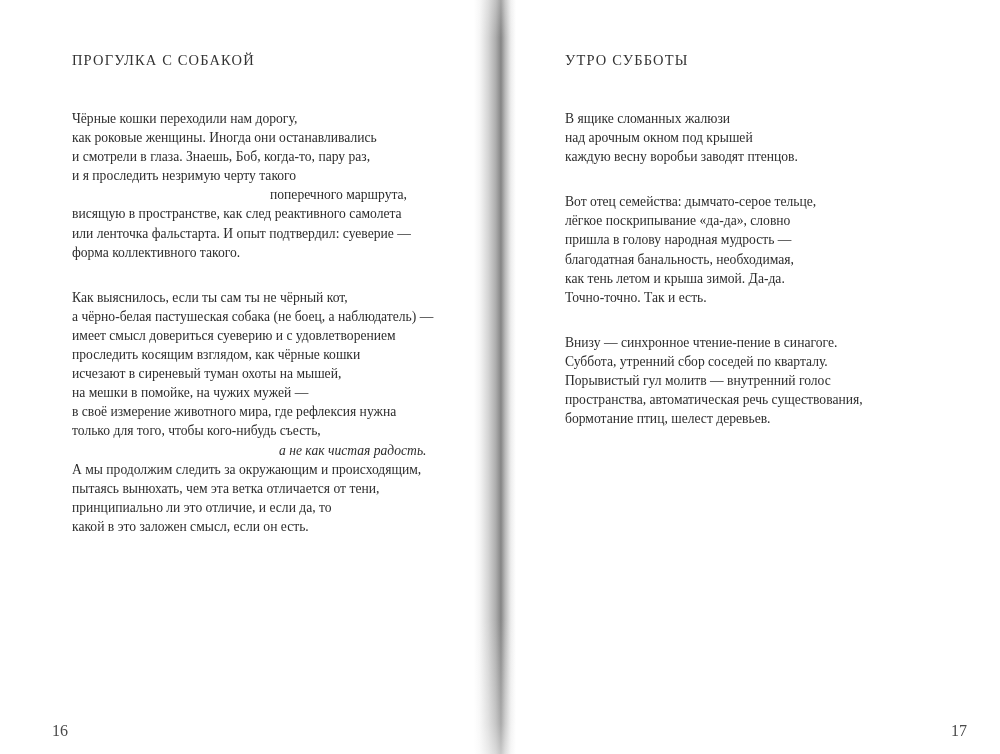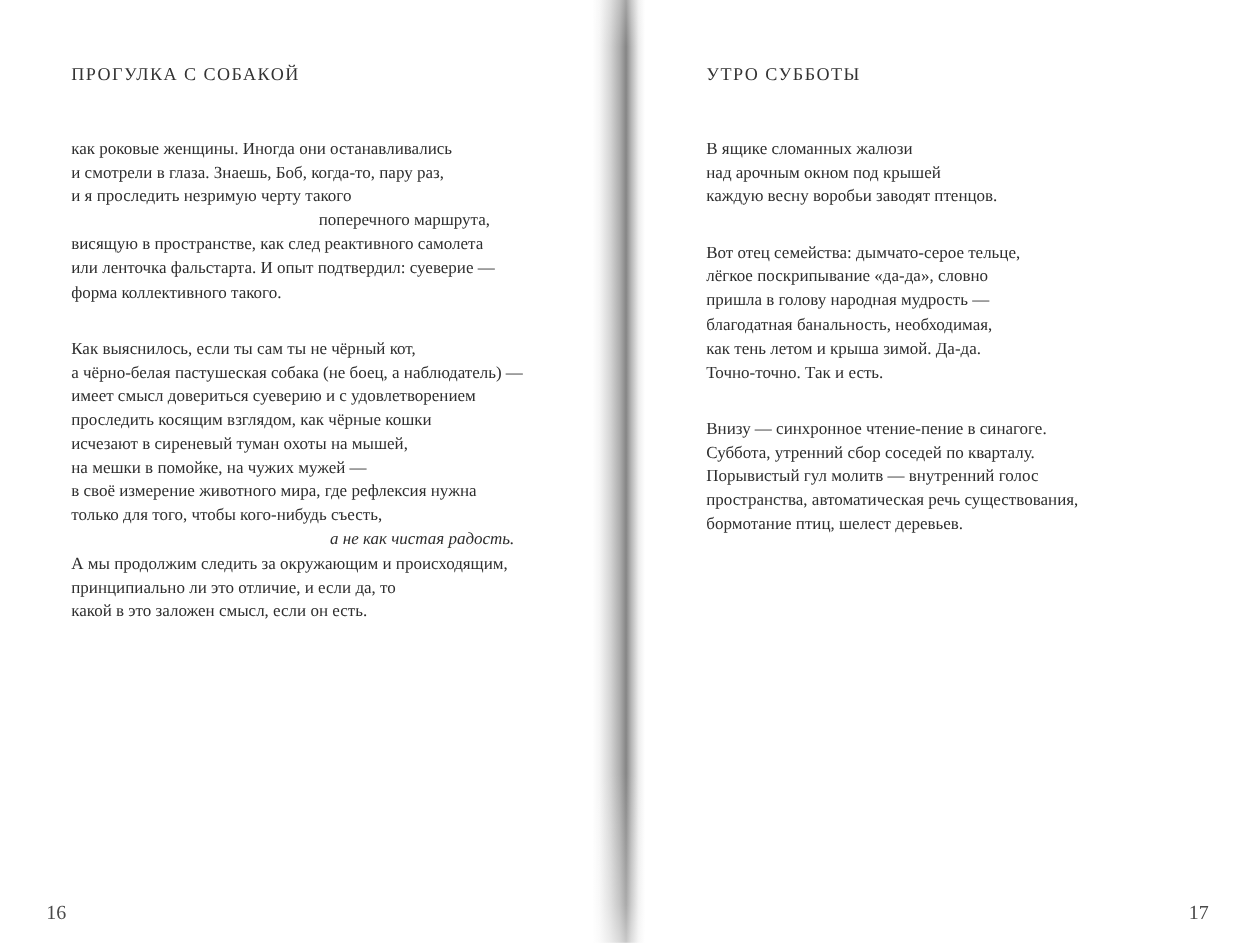--- a/index.html
+++ b/index.html
@@ -54,21 +54,21 @@
         rgba(255,255,255,0.55) 100%);
     pointer-events: none;
   }
 
   
   .page {
     position: absolute;
     top: 0;
     height: 754px;
   }
-  .page-left  { left: 0;   width: 480px; }
+  .page-left  { left: 15px;   width: 480px; }
   .page-right { left: 510px; width: 490px; }
 
   .poem {
     position: absolute;
     top: 52px;
   }
   .page-left  .poem { left: 57px;  width: 400px; }
   .page-right .poem { left: 55px;  width: 420px; }
 
   .poem-title {
@@ -109,39 +109,41 @@
 </head>
 <body>
 
 <div class="spread">
 
   <div class="page page-left">
     <div class="poem">
       <h1 class="poem-title">ПРОГУЛКА С СОБАКОЙ</h1>
       <div class="stanza-group">
           <div class="stanza">
+            <div class="line">Чёрные кошки переходили нам дорогу,</div>
             <div class="line">как роковые женщины. Иногда они останавливались</div>
             <div class="line">и смотрели в глаза. Знаешь, Боб, когда-то, пару раз,</div>
             <div class="line">и я проследить незримую черту такого</div>
             <div class="line indent-a">поперечного маршрута,</div>
             <div class="line">висящую в пространстве, как след реактивного самолета</div>
             <div class="line">или ленточка фальстарта. И опыт подтвердил: суеверие —</div>
             <div class="line">форма коллективного такого.</div>
           </div>
           <div class="stanza">
             <div class="line">Как выяснилось, если ты сам ты не чёрный кот,</div>
             <div class="line">а чёрно-белая пастушеская собака (не боец, а наблюдатель) —</div>
             <div class="line">имеет смысл довериться суеверию и с удовлетворением</div>
             <div class="line">проследить косящим взглядом, как чёрные кошки</div>
             <div class="line">исчезают в сиреневый туман охоты на мышей,</div>
             <div class="line">на мешки в помойке, на чужих мужей —</div>
             <div class="line">в своё измерение животного мира, где рефлексия нужна</div>
             <div class="line">только для того, чтобы кого-нибудь съесть,</div>
             <div class="line indent-b">а не как чистая радость.</div>
             <div class="line">А мы продолжим следить за окружающим и происходящим,</div>
+            <div class="line">пытаясь вынюхать, чем эта ветка отличается от тени,</div>
             <div class="line">принципиально ли это отличие, и если да, то</div>
             <div class="line">какой в это заложен смысл, если он есть.</div>
           </div>
         </div>
     </div>
     <div class="folio folio-left">16</div>
   </div>
 
   <div class="page page-right">
     <div class="poem">

